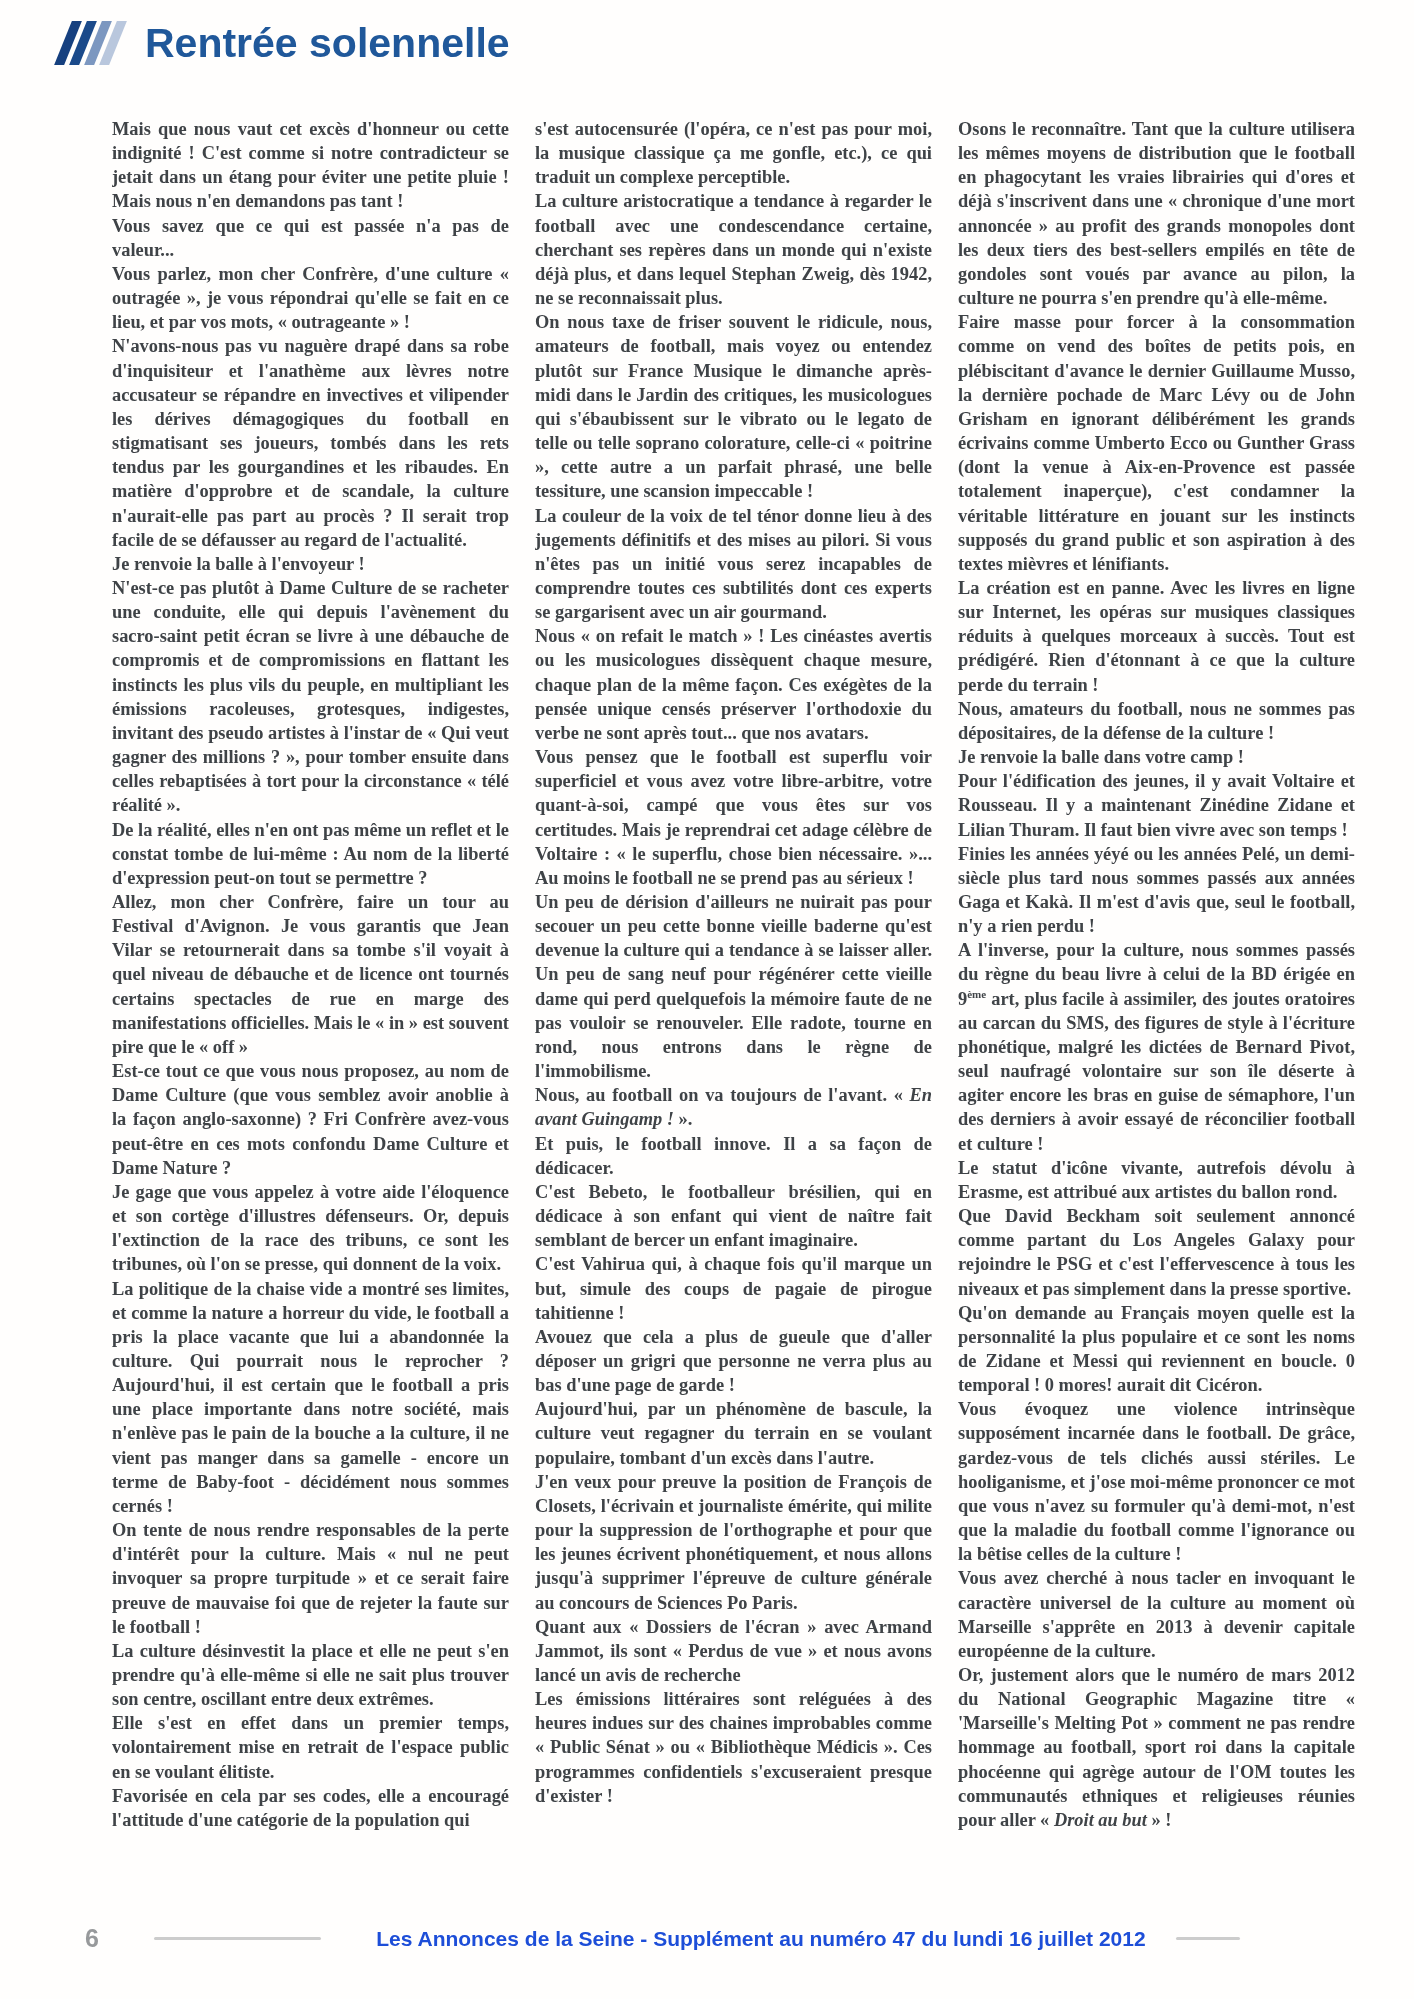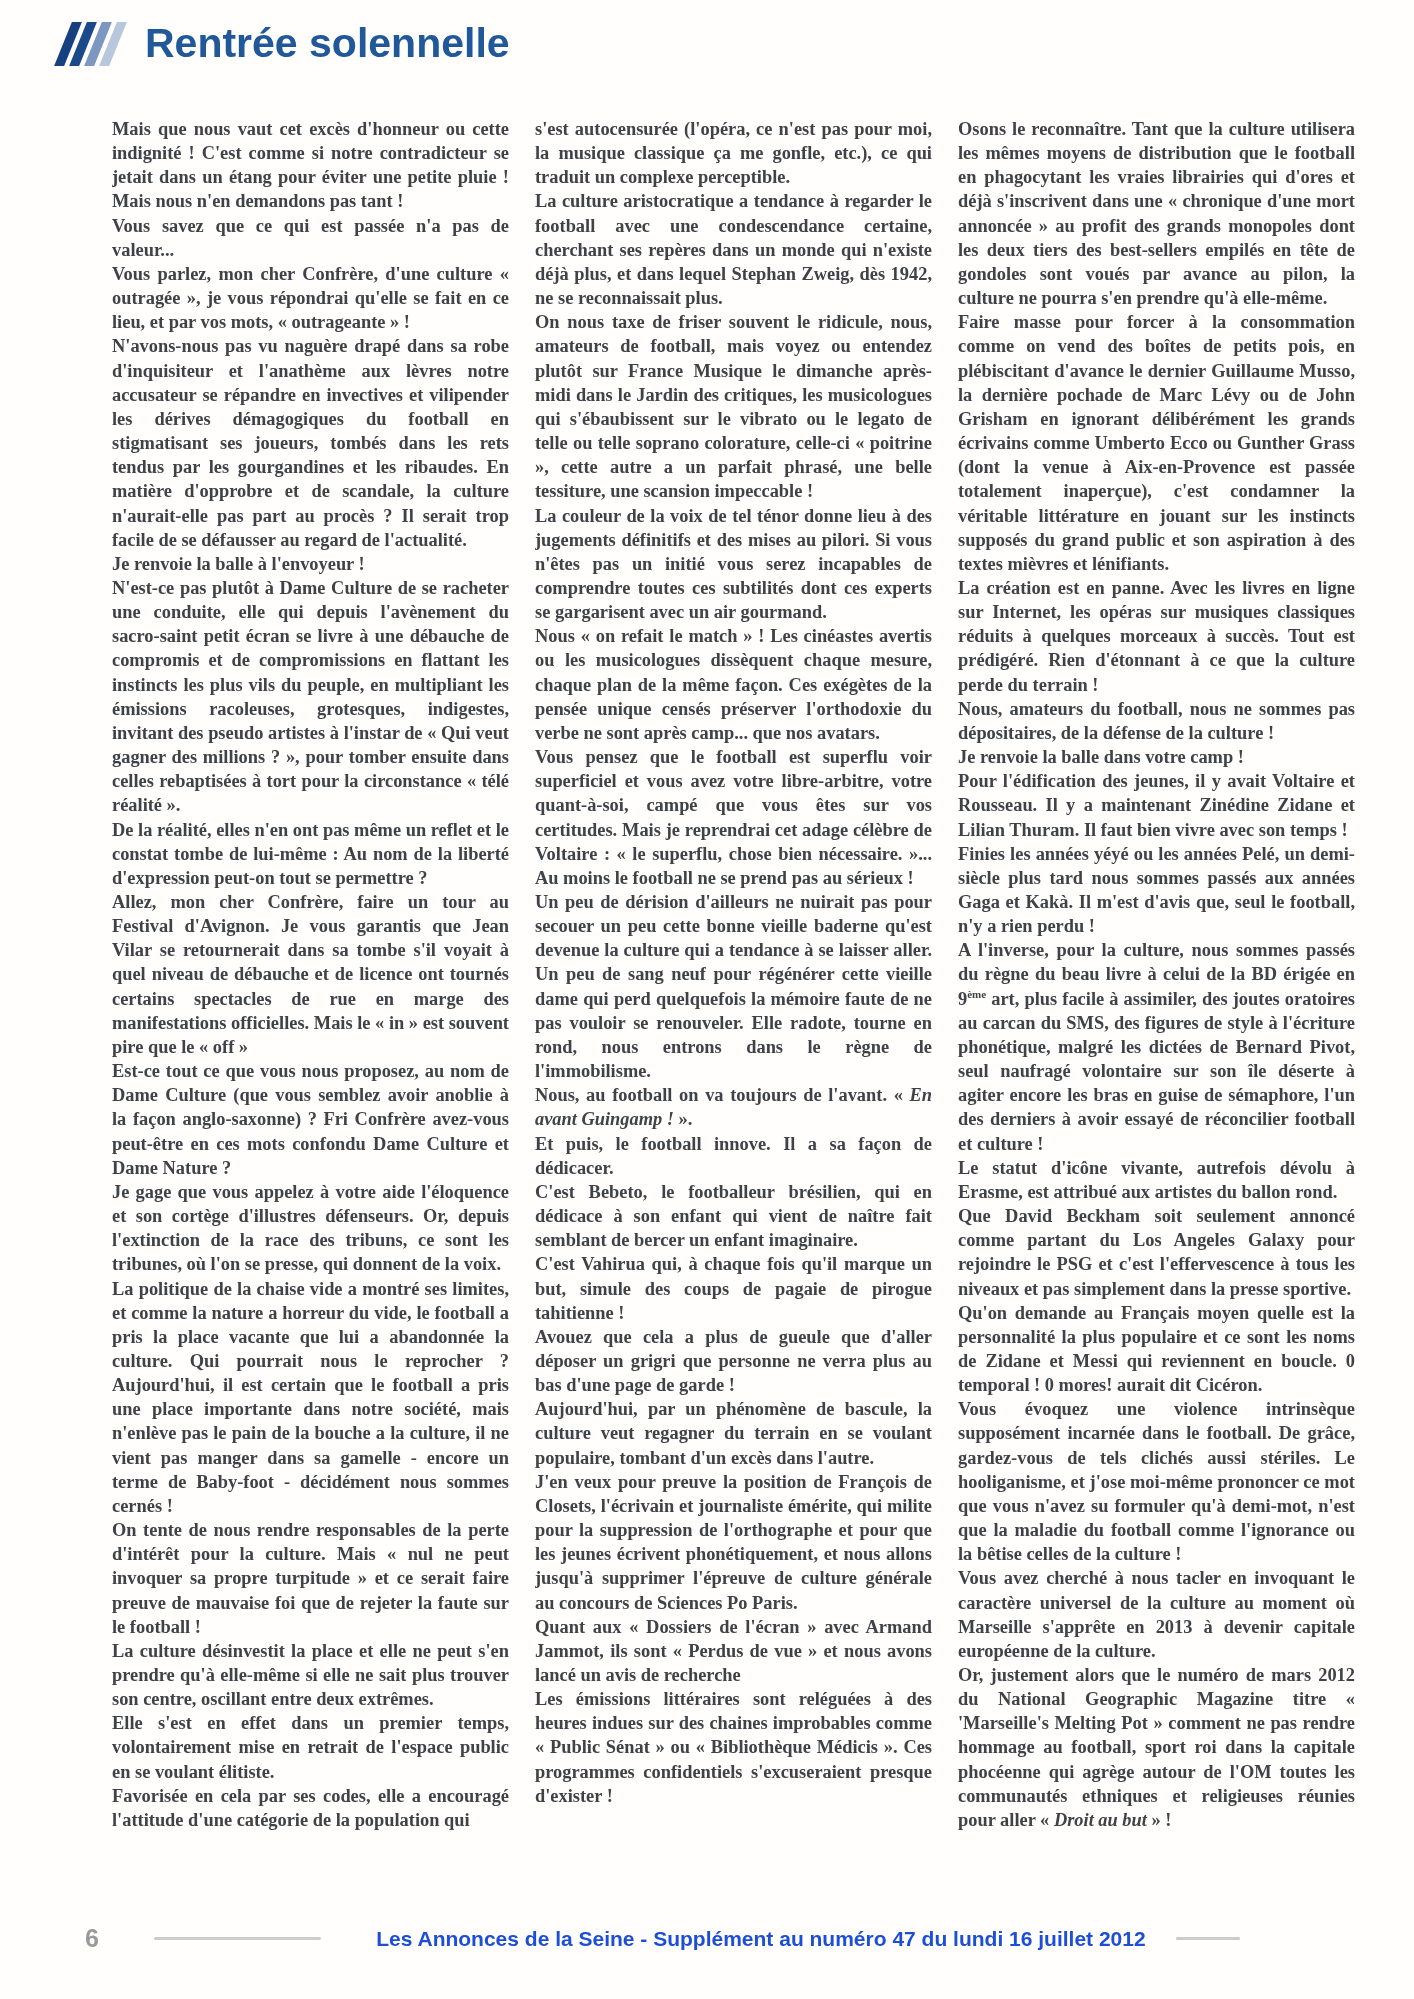--- a/index.html
+++ b/index.html
@@ -10,21 +10,21 @@
   }
   .page {
     position: relative;
     width: 1414px; height: 1999px;
     background: #fffefd;
     font-family: "Liberation Serif", serif;
   }
   
   .masthead {
     position: absolute; left: 63px; top: 20px;
-    display: flex; align-items: center;
+    display: flex; align-items: flex-start;
   }
   .logo {
     display: flex; align-items: center;
     height: 46px; margin-right: 22px;
   }
   .logo .stripe {
     width: 10px; height: 44px;
     margin-right: 5px;
     transform: skewX(-22deg);
   }
@@ -106,21 +106,21 @@
         <p><span>On tente de nous rendre responsables de la perte d'intérêt pour la culture. Mais « nul ne peut invoquer sa propre turpitude » et ce serait faire preuve de mauvaise foi que de rejeter la faute sur le football !</span></p>
         <p><span>La culture désinvestit la place et elle ne peut s'en prendre qu'à elle-même si elle ne sait plus trouver son centre, oscillant entre deux extrêmes.</span></p>
         <p><span>Elle s'est en effet dans un premier temps, volontairement mise en retrait de l'espace public en se voulant élitiste.</span></p>
         <p><span>Favorisée en cela par ses codes, elle a encouragé l'attitude d'une catégorie de la population qui</span></p>
       </div>
     <div class="col col-1">
         <p><span>s'est autocensurée (l'opéra, ce n'est pas pour moi, la musique classique ça me gonfle, etc.), ce qui traduit un complexe perceptible.</span></p>
         <p><span>La culture aristocratique a tendance à regarder le football avec une condescendance certaine, cherchant ses repères dans un monde qui n'existe déjà plus, et dans lequel Stephan Zweig, dès 1942, ne se reconnaissait plus.</span></p>
         <p><span>On nous taxe de friser souvent le ridicule, nous, amateurs de football, mais voyez ou entendez plutôt sur France Musique le dimanche après-midi dans le Jardin des critiques, les musicologues qui s'ébaubissent sur le vibrato ou le legato de telle ou telle soprano colorature, celle-ci « poitrine », cette autre a un parfait phrasé, une belle tessiture, une scansion impeccable !</span></p>
         <p><span>La couleur de la voix de tel ténor donne lieu à des jugements définitifs et des mises au pilori. Si vous n'êtes pas un initié vous serez incapables de comprendre toutes ces subtilités dont ces experts se gargarisent avec un air gourmand.</span></p>
-        <p><span>Nous « on refait le match » ! Les cinéastes avertis ou les musicologues dissèquent chaque mesure, chaque plan de la même façon. Ces exégètes de la pensée unique censés préserver l'orthodoxie du verbe ne sont après camp... que nos avatars.</span></p>
+        <p><span>Nous « on refait le match » ! Les cinéastes avertis ou les musicologues dissèquent chaque mesure, chaque plan de la même façon. Ces exégètes de la pensée unique censés préserver l'orthodoxie du verbe ne sont après tout... que nos avatars.</span></p>
         <p><span>Vous pensez que le football est superflu voir superficiel et vous avez votre libre-arbitre, votre quant-à-soi, campé que vous êtes sur vos certitudes. Mais je reprendrai cet adage célèbre de Voltaire : « le superflu, chose bien nécessaire. »... Au moins le football ne se prend pas au sérieux !</span></p>
         <p><span>Un peu de dérision d'ailleurs ne nuirait pas pour secouer un peu cette bonne vieille baderne qu'est devenue la culture qui a tendance à se laisser aller. Un peu de sang neuf pour régénérer cette vieille dame qui perd quelquefois la mémoire faute de ne pas vouloir se renouveler. Elle radote, tourne en rond, nous entrons dans le règne de l'immobilisme.</span></p>
         <p><span>Nous, au football on va toujours de l'avant. « </span><i>En avant Guingamp !</i><span> ».</span></p>
         <p><span>Et puis, le football innove. Il a sa façon de dédicacer.</span></p>
         <p><span>C'est Bebeto, le footballeur brésilien, qui en dédicace à son enfant qui vient de naître fait semblant de bercer un enfant imaginaire.</span></p>
         <p><span>C'est Vahirua qui, à chaque fois qu'il marque un but, simule des coups de pagaie de pirogue tahitienne !</span></p>
         <p><span>Avouez que cela a plus de gueule que d'aller déposer un grigri que personne ne verra plus au bas d'une page de garde !</span></p>
         <p><span>Aujourd'hui, par un phénomène de bascule, la culture veut regagner du terrain en se voulant populaire, tombant d'un excès dans l'autre.</span></p>
         <p><span>J'en veux pour preuve la position de François de Closets, l'écrivain et journaliste émérite, qui milite pour la suppression de l'orthographe et pour que les jeunes écrivent phonétiquement, et nous allons jusqu'à supprimer l'épreuve de culture générale au concours de Sciences Po Paris.</span></p>
         <p><span>Quant aux « Dossiers de l'écran » avec Armand Jammot, ils sont « Perdus de vue » et nous avons lancé un avis de recherche</span></p>

